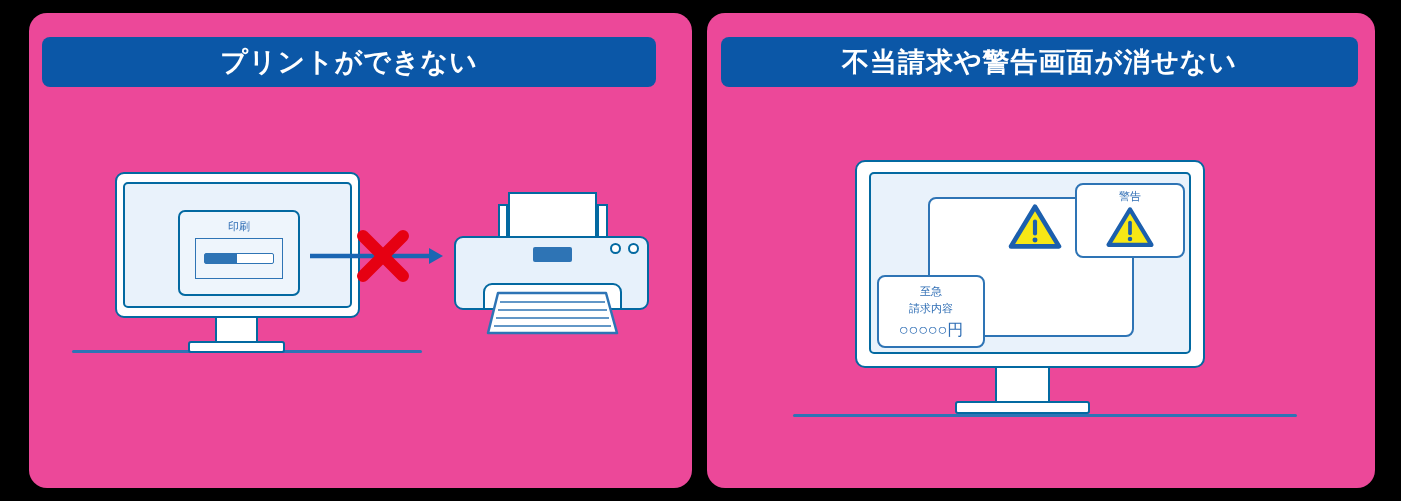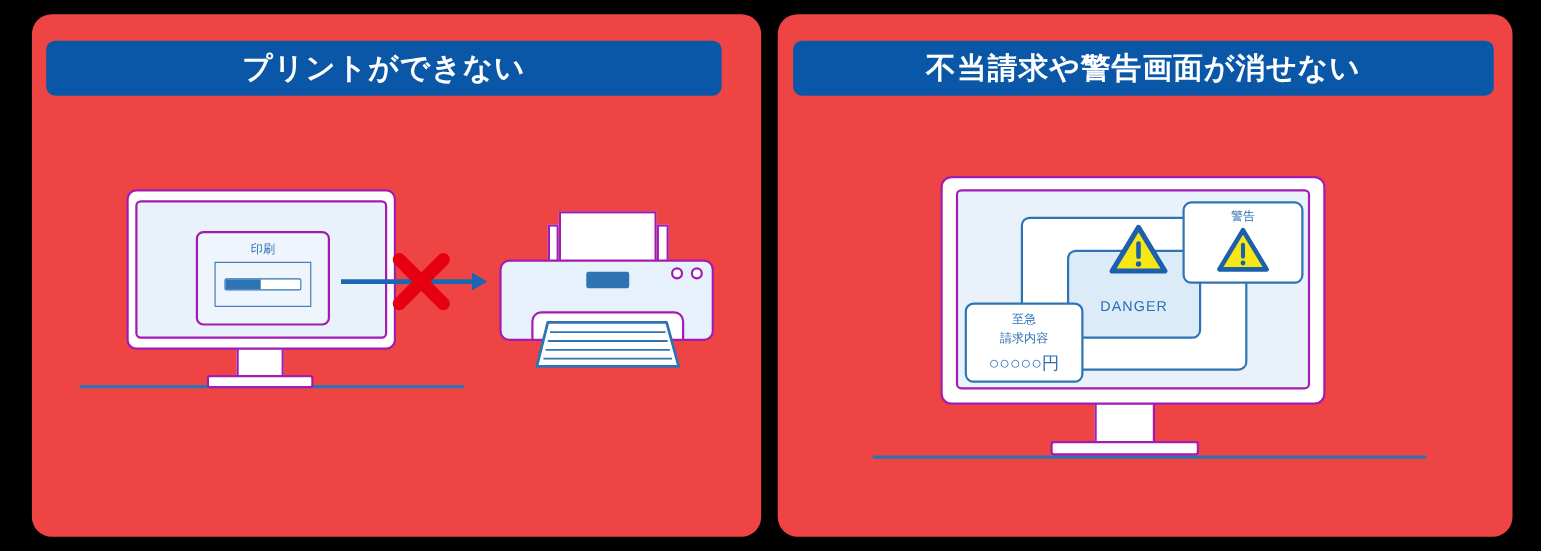--- a/index.html
+++ b/index.html
@@ -1,26 +1,26 @@
 <!DOCTYPE html>
 <html><head>
 <meta charset="utf-8">
 <style>
   html,body{margin:0;padding:0;background:#000;}
   .stage{position:relative;width:1401px;height:501px;background:#000;overflow:hidden;
          font-family:"Liberation Sans",sans-serif;}
-  .panel{position:absolute;top:13px;height:475px;background:#ef4444;border-radius:18px;}
+  .panel{position:absolute;top:13px;height:475px;background:#ec4899;border-radius:18px;}
   .panel-left{left:29px;width:663px;}
   .panel-right{left:707px;width:668px;}
   .header-bar{position:absolute;top:24px;height:50px;background:#0b57a7;border-radius:8px;
          display:flex;align-items:center;justify-content:center;}
   .header-bar span{color:#fff;font-size:27px;font-weight:700;letter-spacing:1px;}
   .abs{position:absolute;box-sizing:border-box;}
   .line{background:#2e74b5;}
-  .outline{border:2px solid #a21caf;background:#fff;}
+  .outline{border:2px solid #0369a1;background:#fff;}
   .screen{background:#e9f2fb;}
   .blue-text{color:#2e6db4;}
   .win{border:2px solid #2e74b5;border-radius:8px;box-sizing:border-box;position:absolute;}
   svg{display:block;}
 </style>
 </head>
 <body>
 
 <div class="stage">
 
@@ -82,23 +82,20 @@
     <div class="abs line" style="left:86px;top:401px;width:504px;height:3px;border-radius:2px;"></div>
 
     <div class="abs outline" style="left:288px;top:350px;width:55px;height:40px;"></div>
     <div class="abs outline" style="left:248px;top:388px;width:135px;height:13px;border-radius:3px;"></div>
 
     <div class="abs outline" style="left:148px;top:147px;width:350px;height:208px;border-radius:10px;"></div>
     <div class="abs outline screen" style="left:162px;top:159px;width:322px;height:182px;border-radius:5px;"></div>
 
     <div class="win" style="left:221px;top:184px;width:206px;height:140px;background:#fff;"></div>
 
-    <div class="win" style="left:263px;top:214px;width:122px;height:81px;background:#dcebf8;">
-      <div class="blue-text" style="text-align:center;margin-top:42px;font-size:13px;letter-spacing:1px;">DANGER</div>
-    </div>
     <svg class="abs" style="left:300px;top:190px;" width="56" height="48" viewBox="0 0 60 52">
       <path d="M30 4 L56 47 L4 47 Z" fill="#f7e715" stroke="#1c5fad" stroke-width="5" stroke-linejoin="round"></path>
       <line x1="30" y1="20" x2="30" y2="33" stroke="#1c5fad" stroke-width="4.5" stroke-linecap="round"></line>
       <circle cx="30" cy="40" r="2.7" fill="#1c5fad"></circle>
     </svg>
 
     <div class="win" style="left:368px;top:170px;width:110px;height:75px;background:#fff;">
       <div class="blue-text" style="text-align:center;margin-top:4px;font-size:11px;">警告</div>
       <svg style="margin:2px auto 0 auto;" width="50" height="43" viewBox="0 0 60 52">
         <path d="M30 4 L56 47 L4 47 Z" fill="#f7e715" stroke="#1c5fad" stroke-width="5" stroke-linejoin="round"></path>

